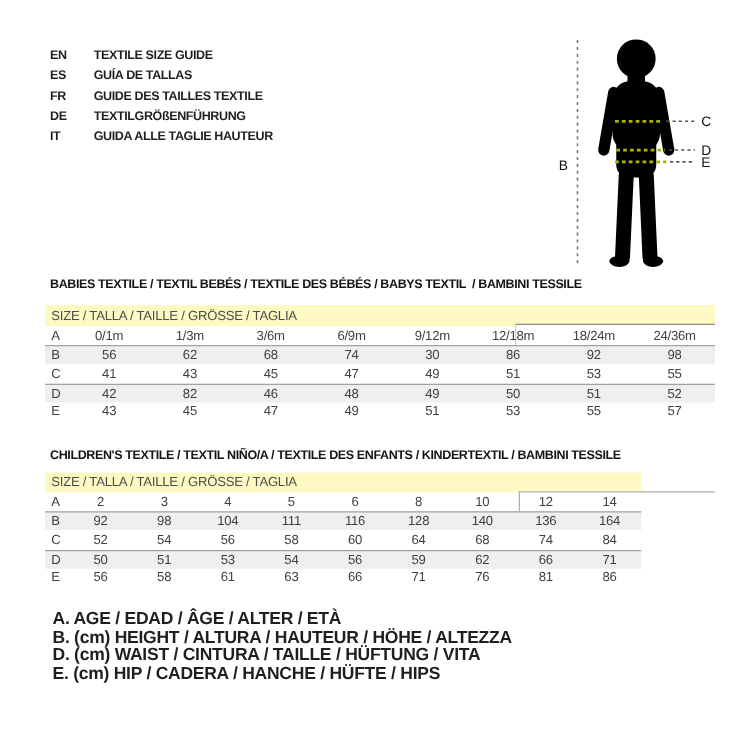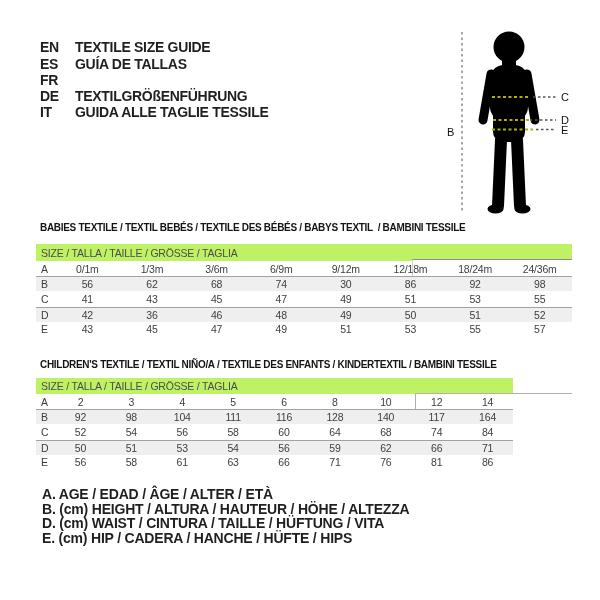--- a/index.html
+++ b/index.html
@@ -3,30 +3,30 @@
 <meta charset="utf-8">
 <style>
   html,body{margin:0;padding:0;background:#ffffff;}
   #screen{
     position:relative;width:600px;height:600px;background:#ffffff;overflow:hidden;
     font-family:"Liberation Sans","DejaVu Sans",sans-serif;
     -webkit-font-smoothing:antialiased;
   }
   
   .lang-list{position:absolute;left:40px;top:39px;}
-  .lang-row{display:flex;height:16.3px;align-items:flex-end;
-    font-size:14px;font-weight:700;color:#1f1f1f;letter-spacing:-0.3px;}
+  .lang-row{display:flex;height:16.3px;align-items:flex-start;
+    font-size:10px;font-weight:700;color:#1f1f1f;letter-spacing:-0.3px;}
   .lang-code{width:35px;flex:0 0 35px;}
   
   .figure{position:absolute;left:440px;top:10px;width:160px;height:220px;}
   
   .s-title{position:absolute;left:40px;font-size:10px;font-weight:700;color:#141414;
     letter-spacing:-0.3px;white-space:pre;}
   
-  .band{position:absolute;height:17px;background:#bef264;display:flex;align-items:center;
+  .band{position:absolute;height:17px;background:#fef9c3;display:flex;align-items:center;
     padding-left:5px;box-sizing:border-box;font-size:10.5px;color:#4c4c4c;letter-spacing:-0.2px;}
   .rows{position:absolute;z-index:2;}
   .trow{display:flex;height:15.2px;align-items:center;box-sizing:border-box;
     font-size:10.5px;color:#404040;letter-spacing:-0.2px;}
   .trow:nth-child(even){background:#efefef;border-top:1px solid #a2a2a2;}
   .tlabel{flex:0 0 14px;padding-left:5px;color:#3c3c3c;}
   .tcell{flex:1;text-align:center;}
   
   .overlay-box{position:absolute;background:#ffffff;z-index:1;box-sizing:border-box;}
   .ob-babies{left:412px;top:259px;width:160px;height:17px;
@@ -47,28 +47,29 @@
     <div class="lang-row">
       <span class="lang-code">EN</span>
       <span>TEXTILE SIZE GUIDE</span>
     </div>
     <div class="lang-row">
       <span class="lang-code">ES</span>
       <span>GUÍA DE TALLAS</span>
     </div>
     <div class="lang-row">
       <span class="lang-code">FR</span>
+      <span>GUIDE DES TAILLES TEXTILE</span>
     </div>
     <div class="lang-row">
       <span class="lang-code">DE</span>
       <span>TEXTILGRÖßENFÜHRUNG</span>
     </div>
     <div class="lang-row">
       <span class="lang-code">IT</span>
-      <span>GUIDA ALLE TAGLIE TESSILE</span>
+      <span>GUIDA ALLE TAGLIE HAUTEUR</span>
     </div>
   </div>
 
   <svg class="figure" viewBox="0 0 160 220" xmlns="http://www.w3.org/2000/svg">
 
     <line x1="22" y1="22" x2="22" y2="203" stroke="#7a7a7a" stroke-width="1.3" stroke-dasharray="2.5 3"></line>
     <text x="7" y="126" font-size="11" fill="#111111">B</text>
 
     <g fill="#000000" stroke="none">
       <circle cx="69" cy="37" r="15.5"></circle>
@@ -129,21 +130,21 @@
         <div class="tcell">45</div>
         <div class="tcell">47</div>
         <div class="tcell">49</div>
         <div class="tcell">51</div>
         <div class="tcell">53</div>
         <div class="tcell">55</div>
       </div>
       <div class="trow">
         <div class="tlabel">D</div>
         <div class="tcell">42</div>
-        <div class="tcell">36</div>
+        <div class="tcell">82</div>
         <div class="tcell">46</div>
         <div class="tcell">48</div>
         <div class="tcell">49</div>
         <div class="tcell">50</div>
         <div class="tcell">51</div>
         <div class="tcell">52</div>
       </div>
       <div class="trow">
         <div class="tlabel">E</div>
         <div class="tcell">43</div>
@@ -175,21 +176,21 @@
       </div>
       <div class="trow">
         <div class="tlabel">B</div>
         <div class="tcell">92</div>
         <div class="tcell">98</div>
         <div class="tcell">104</div>
         <div class="tcell">111</div>
         <div class="tcell">116</div>
         <div class="tcell">128</div>
         <div class="tcell">140</div>
-        <div class="tcell">117</div>
+        <div class="tcell">136</div>
         <div class="tcell">164</div>
       </div>
       <div class="trow">
         <div class="tlabel">C</div>
         <div class="tcell">52</div>
         <div class="tcell">54</div>
         <div class="tcell">56</div>
         <div class="tcell">58</div>
         <div class="tcell">60</div>
         <div class="tcell">64</div>

